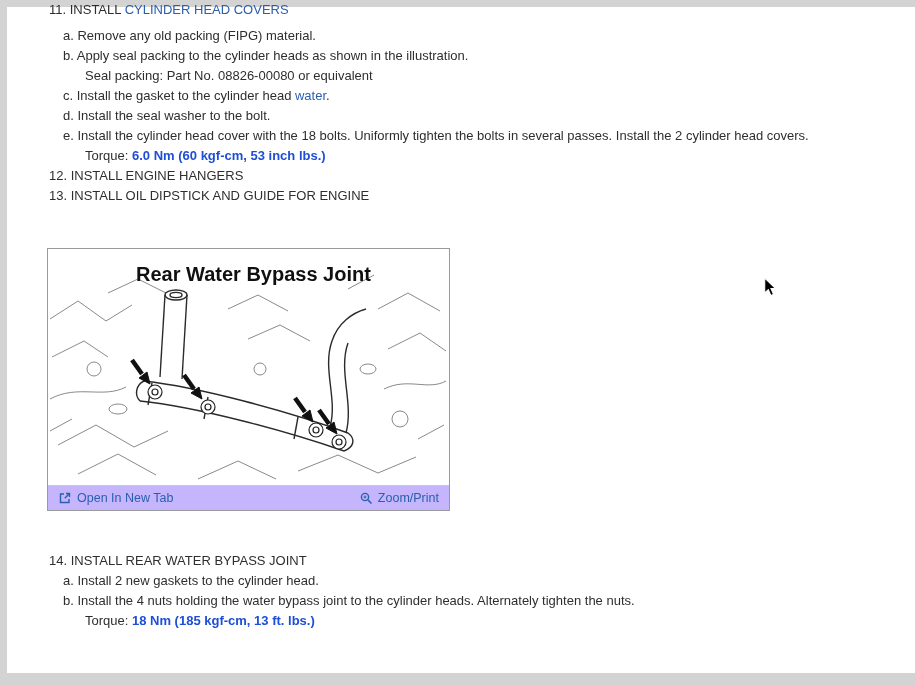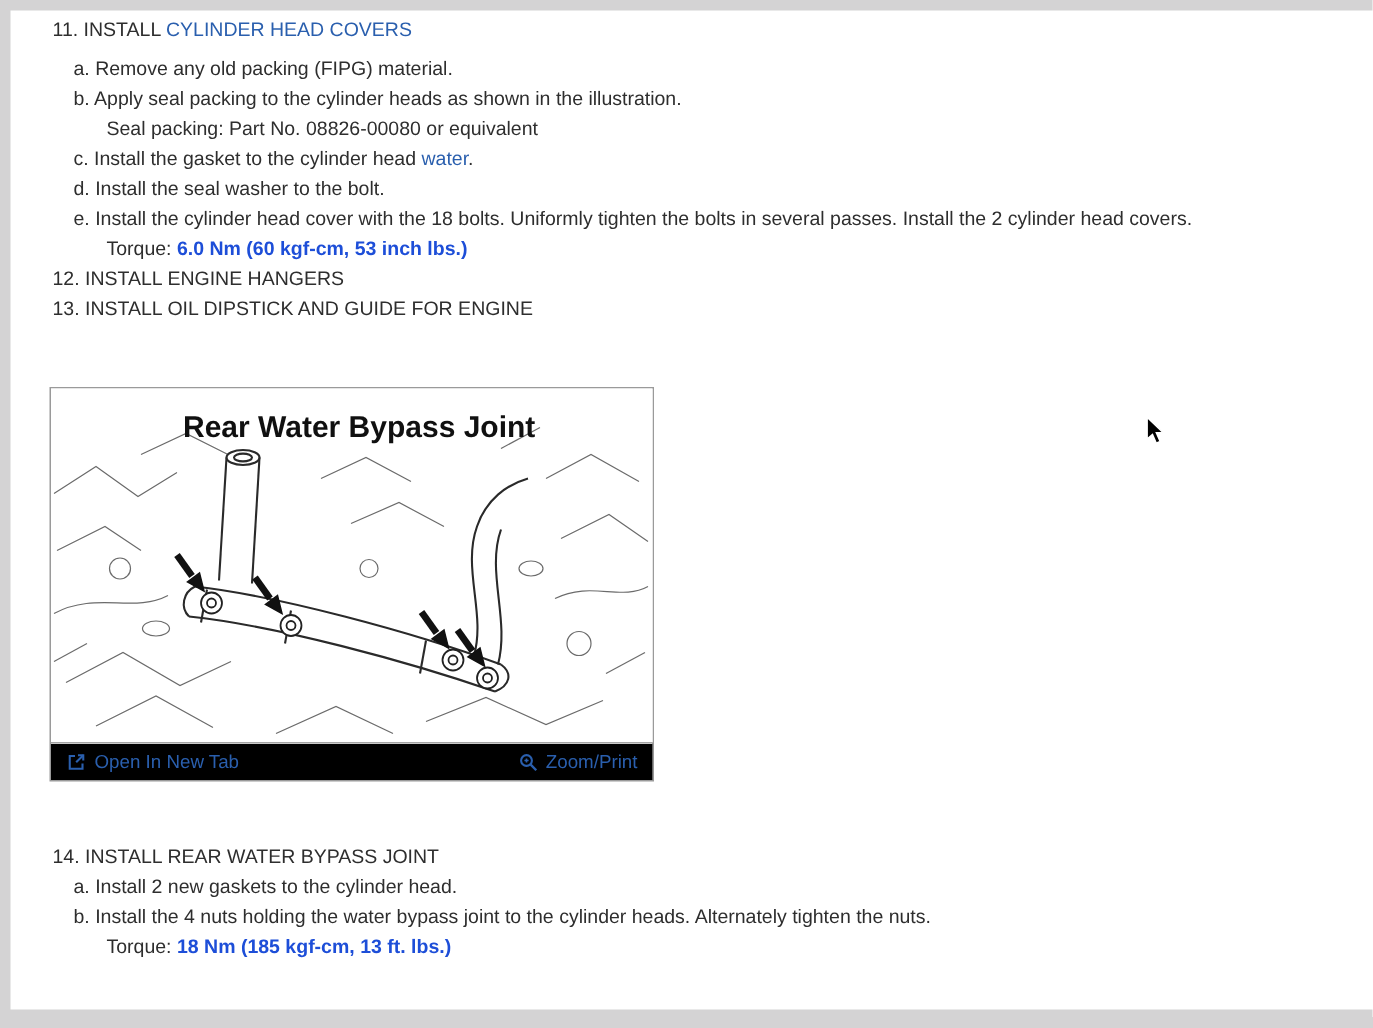--- a/index.html
+++ b/index.html
@@ -6,40 +6,40 @@
   body {
     width:915px; height:685px; position:relative; overflow:hidden;
     background:#ffffff; color:#2e2e2e;
     font-family:"Liberation Sans", sans-serif; font-size:13px;
   }
   .edge { position:absolute; background:#d4d3d4; }
   .edge.top { left:0; top:0; width:915px; height:7px; }
   .edge.left { left:0; top:0; width:7px; height:685px; }
   .edge.bottom { left:0; top:673px; width:915px; height:12px; }
 
-  .content { position:absolute; left:0; top:0; right:0; padding-top:10px; }
+  .content { position:absolute; left:14px; top:0; right:0; padding-top:0; }
   .line { line-height:20px; white-space:nowrap; }
   .l0 { padding-left:35px; }
   .l1 { padding-left:49px; }
   .l2 { padding-left:61px;margin-left:10px; }
   .gap6 { margin-bottom:6px; }
   .mt40 { margin-top:40px; }
 
   a.link, a.fig-link { color:var(--link,#2a5fae); text-decoration:none; cursor:pointer; }
   b { color:#1d4ed8; }
 
   .figure {
     margin:42px 0 6px 33px; width:401px;
     border:1px solid #9a9a9a; background:#ffffff;
   }
   .figure-canvas { display:block; width:401px; height:236px; background:#fff; }
   svg text { font-family:"Liberation Sans", sans-serif; }
   .figure-bar {
     display:flex; justify-content:space-between; align-items:center;
-    height:24px; border-top:1px solid #c9c9c9; background:#000000;
+    height:24px; border-top:1px solid #c9c9c9; background:#c4b5fd;
     padding:0 10px; font-size:12.5px;
   }
   .fig-link { display:inline-flex; align-items:center; gap:5px; }
   .fig-link svg { width:14px; height:14px; display:block; }
 
   .cursor { position:absolute; left:761px; top:277px; width:18px; height:20px; }
 </style>
 </head>
 <body>
 

